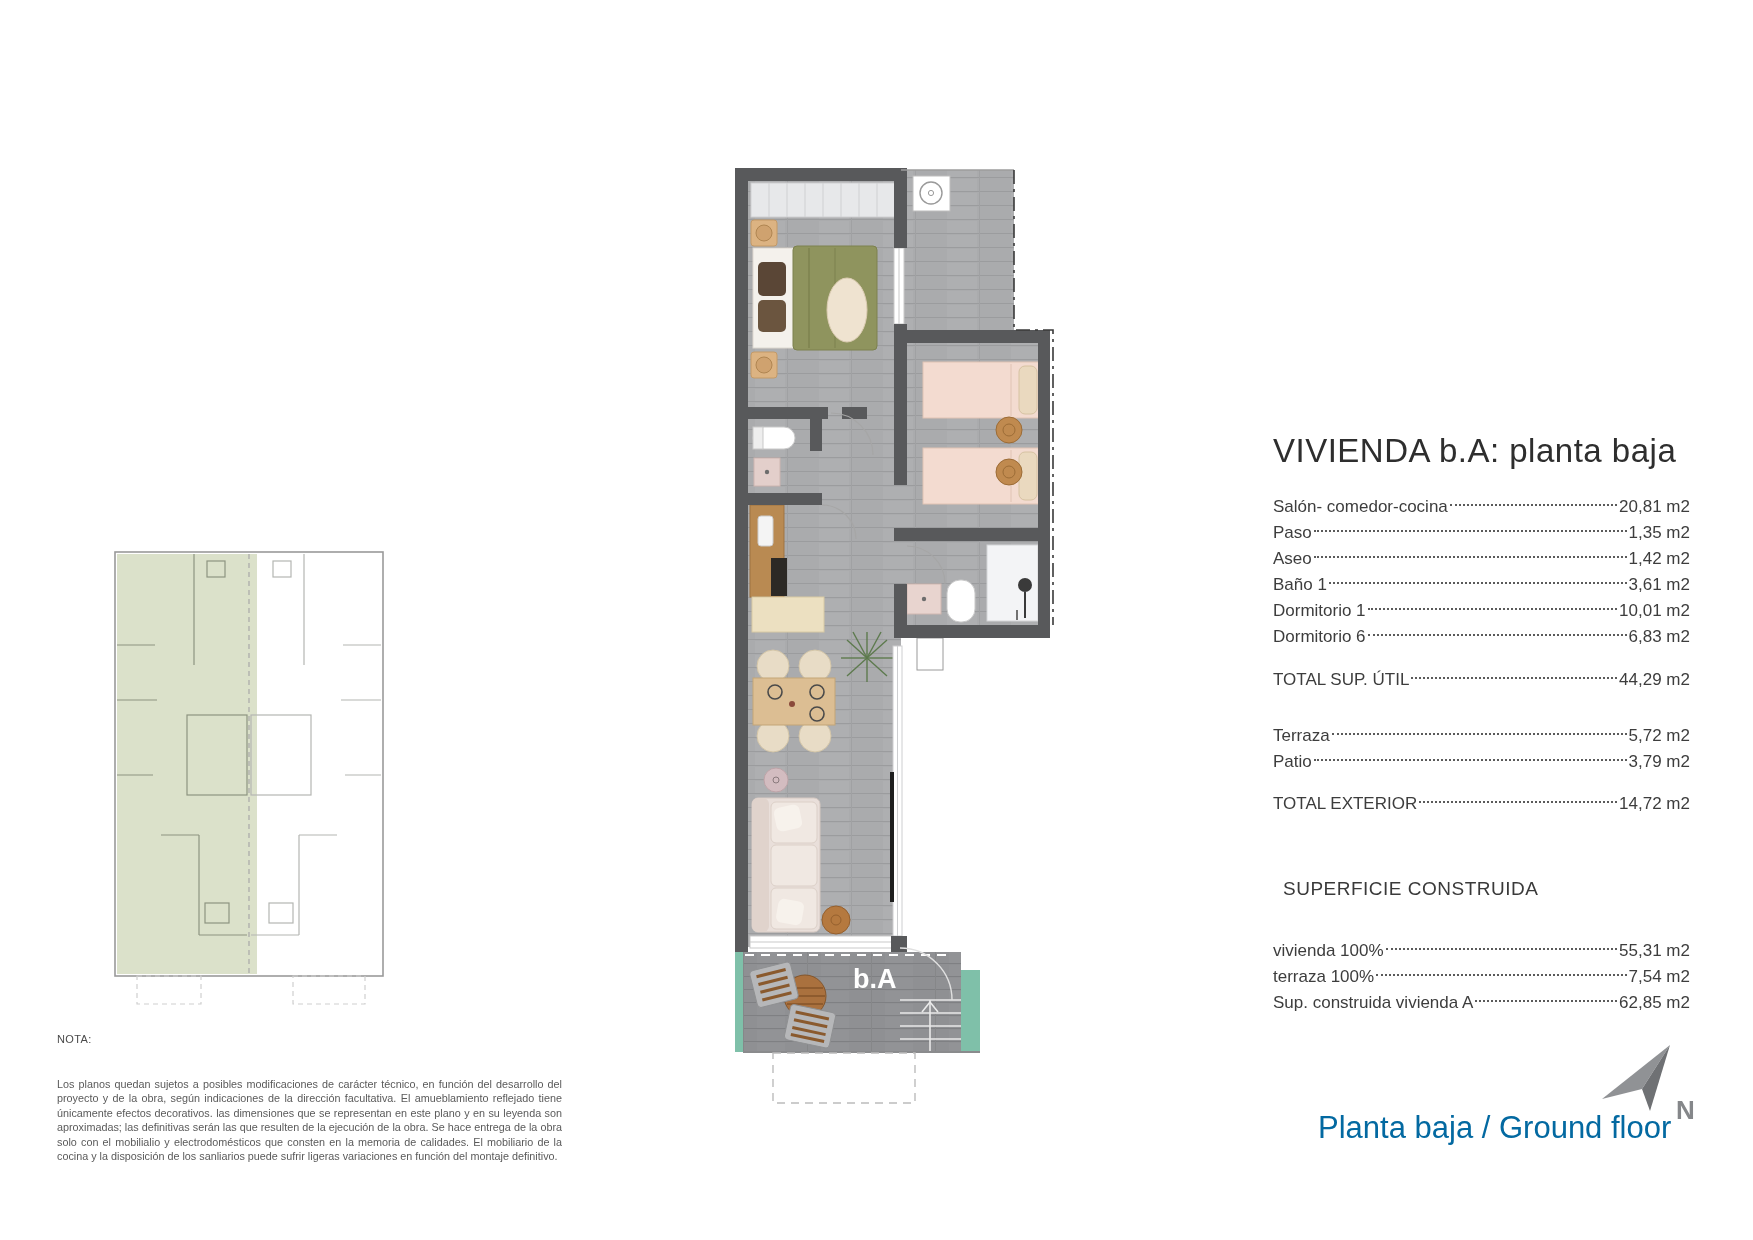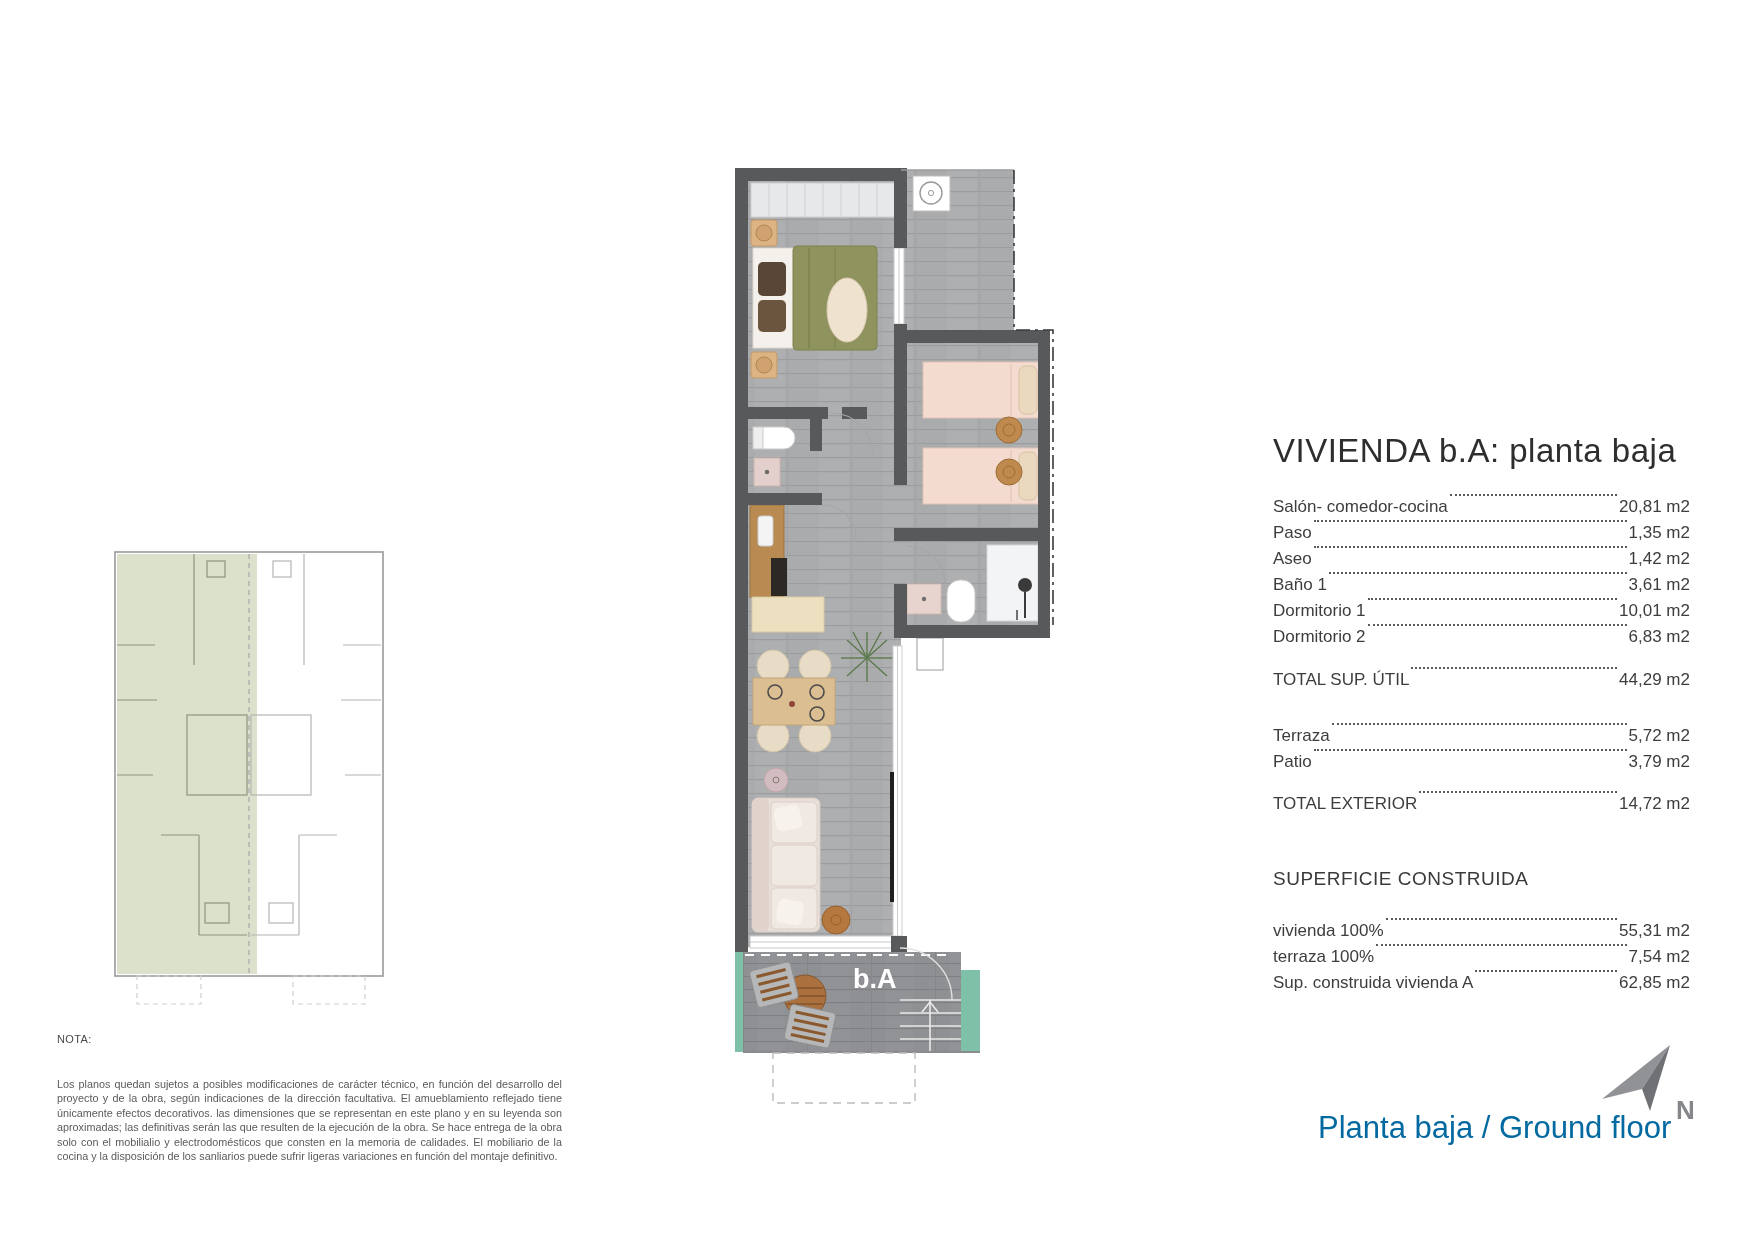--- a/index.html
+++ b/index.html
@@ -5,21 +5,21 @@
   html,body{margin:0;padding:0;background:#ffffff;}
   .page{position:relative;width:1753px;height:1240px;background:#ffffff;overflow:hidden;
         font-family:"Liberation Sans", sans-serif;color:#3d3d3d;}
   .abs{position:absolute;}
 
   
   .panel{left:1273px;top:432px;width:417px;}
   .panel h1{margin:0;font-size:33px;font-weight:400;color:#2e2e2e;letter-spacing:.5px;white-space:nowrap;}
   .panel h2{margin:14px 0 0 0;font-size:19px;font-weight:400;color:#3a3a3a;letter-spacing:.5px;}
   .rows{margin-top:24px;}
-  .row{display:flex;align-items:flex-start;font-size:17px;line-height:26px;color:#3d3d3d;white-space:nowrap;}
+  .row{display:flex;align-items:center;font-size:17px;line-height:26px;color:#3d3d3d;white-space:nowrap;}
   .row .dots{flex:1;border-bottom:2px dotted #5a5a5a;margin:0 2px 5px 2px;min-width:20px;}
   .gap17{height:17px;} .gap30{height:30px;} .gap16{height:16px;} .gap51{height:51px;} .gap28{height:28px;}
 
   
   .nota{left:57px;top:1033px;width:505px;}
   .nota .nh{font-size:11px;color:#4a4a4a;letter-spacing:.4px;}
   .nota .nb{margin-top:32px;font-size:10.8px;line-height:14.4px;color:#5a5a5a;text-align:justify;}
 
   
   .footer-title{left:1318px;top:1110px;font-size:31px;font-weight:400;color:#0369a1;white-space:nowrap;}
@@ -312,21 +312,21 @@
         <span>Baño 1</span>
         <span class="dots"></span>
         <span>3,61 m2</span>
       </div>
       <div class="row">
         <span>Dormitorio 1</span>
         <span class="dots"></span>
         <span>10,01 m2</span>
       </div>
       <div class="row">
-        <span>Dormitorio 2</span>
+        <span>Dormitorio 6</span>
         <span class="dots"></span>
         <span>6,83 m2</span>
       </div>
 
       <div class="gap17"></div>
       <div class="row">
         <span>TOTAL SUP. ÚTIL</span>
         <span class="dots"></span>
         <span>44,29 m2</span>
       </div>
@@ -344,21 +344,21 @@
       </div>
 
       <div class="gap16"></div>
       <div class="row">
         <span>TOTAL EXTERIOR</span>
         <span class="dots"></span>
         <span>14,72 m2</span>
       </div>
 
       <div class="gap51"></div>
-      <h2 style="margin:0">SUPERFICIE CONSTRUIDA</h2>
+      <h2 style="margin:10px">SUPERFICIE CONSTRUIDA</h2>
       <div class="gap28"></div>
       <div class="row">
         <span>vivienda 100%</span>
         <span class="dots"></span>
         <span>55,31 m2</span>
       </div>
       <div class="row">
         <span>terraza 100%</span>
         <span class="dots"></span>
         <span>7,54 m2</span>

